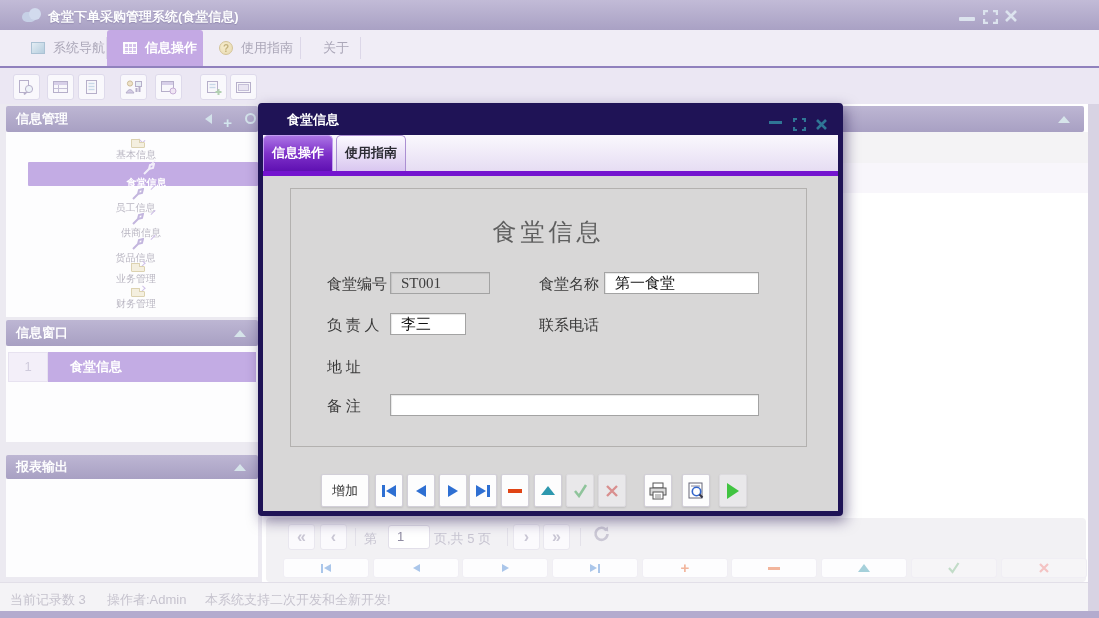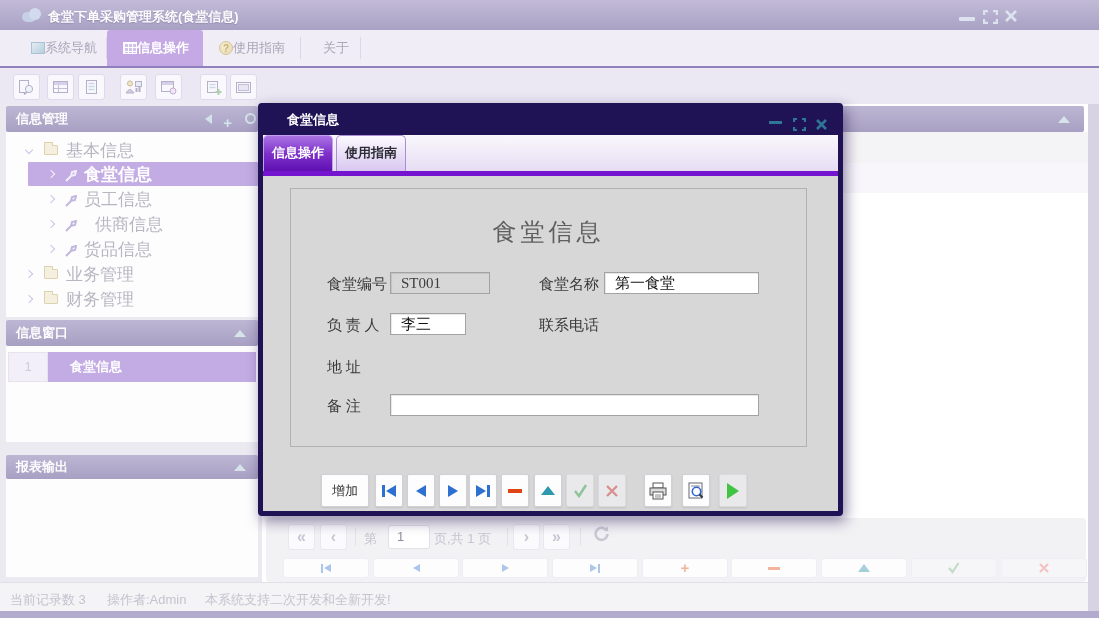--- a/index.html
+++ b/index.html
@@ -11,21 +11,21 @@
   .titlebar { left:0; top:0; width:1099px; height:30px; background:linear-gradient(#c2bbd7,#a9a1c4); }
   .appicon { left:22px; top:7px; width:22px; height:16px; }
   .appicon .c1 { position:absolute; left:0; top:5px; width:14px; height:10px; border-radius:6px; background:#c6d0e6; }
   .appicon .c2 { position:absolute; left:7px; top:1px; width:12px; height:12px; border-radius:50%; background:#d2dbee; }
   .wtitle { left:48px; top:8px; color:#fdfdfe; font-size:13px; font-weight:bold; text-shadow:0 1px 1px rgba(90,80,130,.3); }
   .wc-min { left:959px; top:17px; width:16px; height:4px; background:#dce3ee; border-radius:1px; }
   .wc-max { left:983px; top:10px; width:15px; height:14px; }
   .wc-close { left:1004px; top:9px; width:15px; height:15px; }
 
   .ribbon { left:0; top:30px; width:1099px; height:36px; background:#f0edf6; }
-  .rtab { position:absolute; top:0; height:36px; display:flex; align-items:center; font-size:13px; color:#aba7b8; }
+  .rtab { position:absolute; top:0; height:36px; display:flex; align-items:center; gap:8px; font-size:13px; color:#aba7b8; }
   .rtab .sep { position:absolute; right:0; top:7px; height:22px; width:1px; background:#dcd7e8; }
   .rtab1 { left:14px; width:93px; padding-left:17px; }
   .rtab2 { left:107px; width:96px; padding-left:16px; background:#c4a9e4; color:#fff; font-weight:bold; border-radius:3px 3px 0 0; }
   .rtab3 { left:203px; width:98px; padding-left:16px; }
   .rtab4 { left:301px; width:60px; padding-left:22px; }
   .ic-sysnav { width:14px; height:12px; background:linear-gradient(135deg,#e3edf4,#b6cede); border:1px solid #abc2d4; }
   .ic-grid { width:14px; height:12px; background-color:rgba(255,255,255,.28);
      background-image:linear-gradient(rgba(255,255,255,.95) 1px, transparent 1px),linear-gradient(90deg,rgba(255,255,255,.95) 1px, transparent 1px);
      background-size:4px 4px; border:1px solid rgba(255,255,255,.9); }
   .ic-coin { width:14px; height:14px; border-radius:50%; background:radial-gradient(circle at 35% 35%, #f6eccd, #e8dab0); border:1px solid #d4c498; color:#c4b27e; font-size:10px; font-weight:bold; text-align:center; line-height:13px; }
@@ -33,21 +33,21 @@
   .toolbar { left:0; top:66px; width:1099px; height:38px; background:#ebe7f3; border-top:2px solid #9081bd; }
   .tbtn { position:absolute; top:6px; width:27px; height:26px; background:#f9f8fc; border:1px solid #dedaeb; border-radius:3px; display:flex; align-items:center; justify-content:center; }
 
   .sidebar { left:0; top:104px; width:262px; height:478px; background:#eceaf1; }
   .phdr { position:absolute; left:6px; width:252px; height:26px; background:linear-gradient(#bdb6d3,#a8a0c3); border-radius:2px; color:#fdfdfe; font-size:13px; font-weight:bold; line-height:26px; padding-left:10px; }
   .phdr .htri { position:absolute; right:12px; top:10px; width:0; height:0; border-left:6px solid transparent; border-right:6px solid transparent; border-bottom:7px solid #d6e4ea; }
   .hleft { position:absolute; right:46px; top:8px; width:0; height:0; border-top:5px solid transparent; border-bottom:5px solid transparent; border-right:7px solid #d3e2ea; }
   .hplus { position:absolute; right:26px; top:4px; color:#d3e6ee; font-size:15px; font-weight:bold; }
   .hcirc { position:absolute; right:2px; top:7px; width:11px; height:11px; border:2px solid #d3e2ea; border-radius:50%; }
   .tree { position:absolute; left:6px; top:28px; width:252px; height:185px; background:#fdfdfe; overflow:hidden; }
-  .trow { position:absolute; left:0; width:252px; height:24px; font-size:17px; color:#b9b6c2; display:flex; align-items:center; }
+  .trow { position:absolute; left:0; width:252px; height:24px; font-size:10px; color:#b9b6c2; display:flex; align-items:center;flex-direction:column; }
   .trow.sel { left:22px; width:230px; background:#c3ace4; color:#fff; font-weight:bold; border-radius:1px; }
   .chev { width:6px; height:6px; border-right:1.5px solid #cfc0e8; border-bottom:1.5px solid #cfc0e8; display:inline-block; }
   .chev.right { transform:rotate(-45deg); }
   .chev.down { transform:rotate(45deg); }
   .chev.white { border-color:#f4f0fa; }
   .folder { width:14px; height:10px; background:#f4efdf; border:1px solid #dcd2b0; border-radius:1px; position:relative; display:inline-block; }
   .folder:before { content:""; position:absolute; left:-1px; top:-4px; width:7px; height:3px; background:#f4efdf; border:1px solid #dcd2b0; border-bottom:none; border-radius:1px 1px 0 0; }
   .toolico { display:inline-block; height:13px; }
 
   .infwin { position:absolute; left:6px; top:242px; width:252px; height:96px; background:#fdfdfe; }
@@ -291,21 +291,21 @@
   </div>
   <div class="rowA"></div>
   <div class="rowB"></div>
 
   <div class="botpanel">
     <div class="pbtn" style="left:22px">«</div>
     <div class="pbtn" style="left:54px">‹</div>
     <div class="psep" style="left:89px"></div>
     <span class="plab" style="left:98px">第</span>
     <div class="pinput" style="left:122px">1</div>
-    <span class="plab" style="left:168px">页,共 1 页</span>
+    <span class="plab" style="left:168px">页,共 5 页</span>
     <div class="psep" style="left:241px"></div>
     <div class="pbtn" style="left:247px">›</div>
     <div class="pbtn" style="left:277px">»</div>
     <div class="psep" style="left:314px"></div>
     <div class="pbtn" style="left:321px; border:none; background:transparent;">
       <svg width="20" height="20">
           <path d="M15.5 6.5 A6 6 0 1 0 16.5 10" stroke="#cbc8d5" stroke-width="2.6" fill="none"></path>
           <path d="M16.8 2.5 l0.4 5 -4.8 -1.4 z" fill="#cbc8d5"></path>
         </svg>
     </div>

